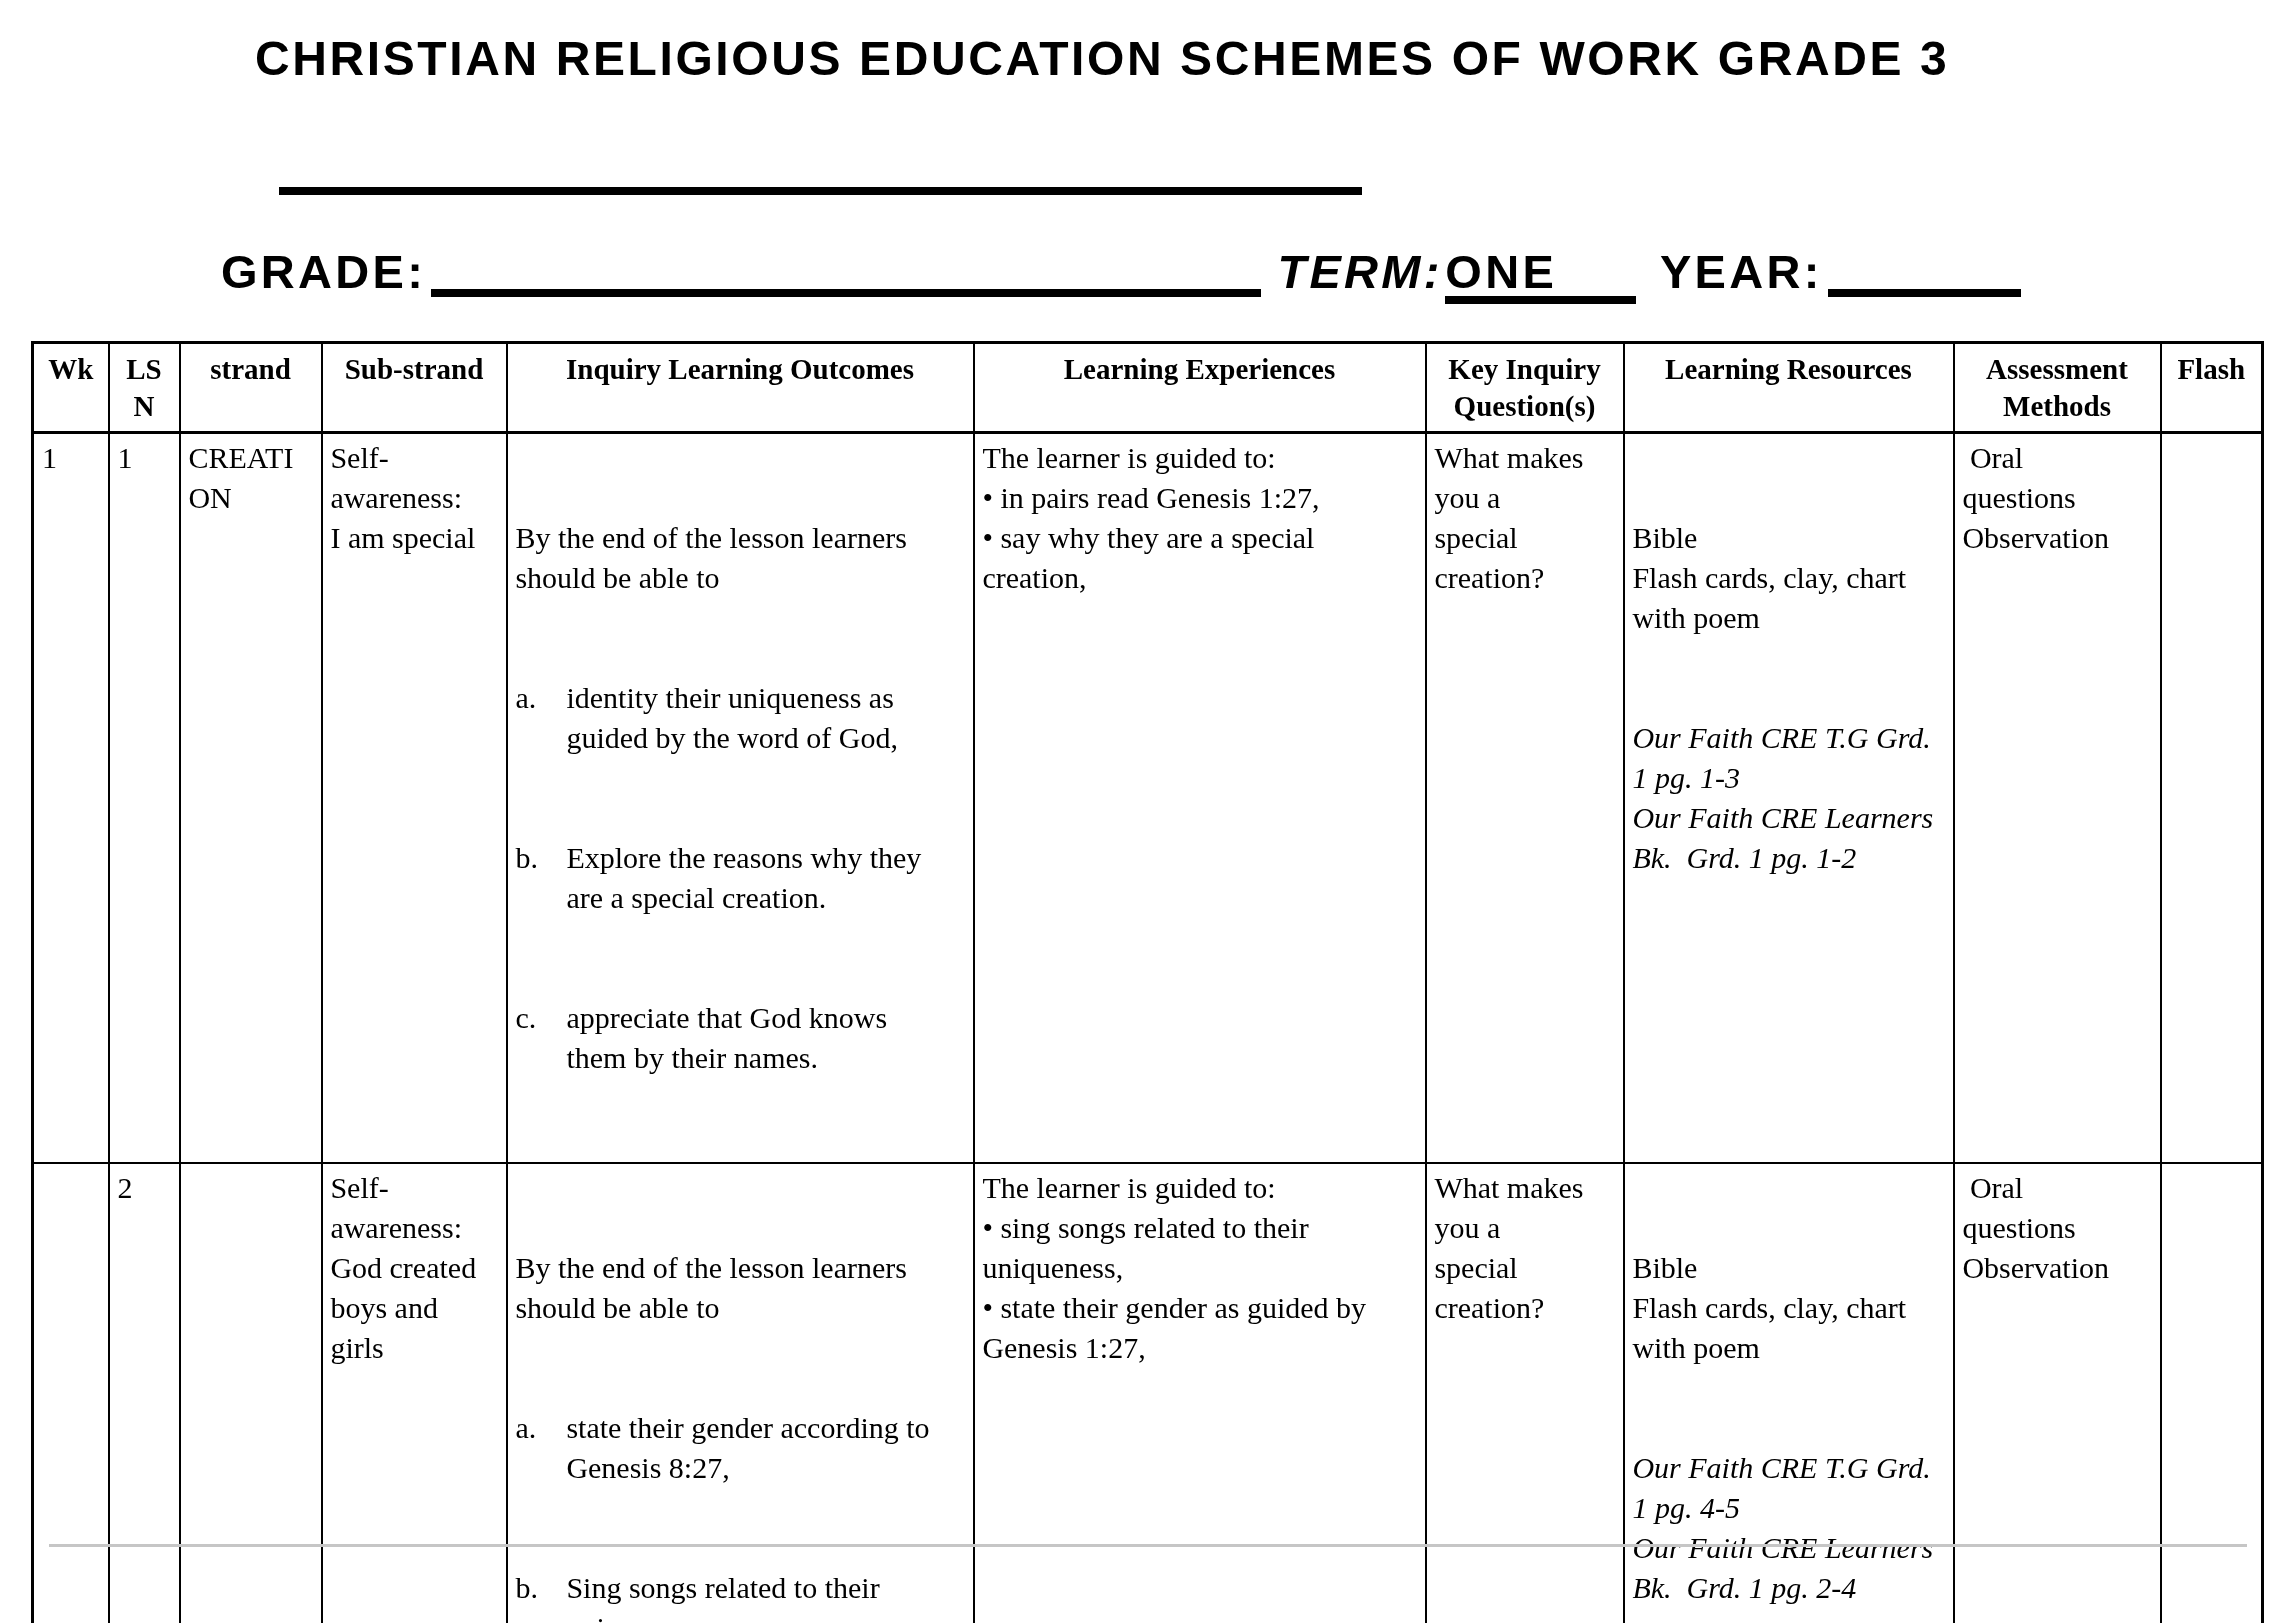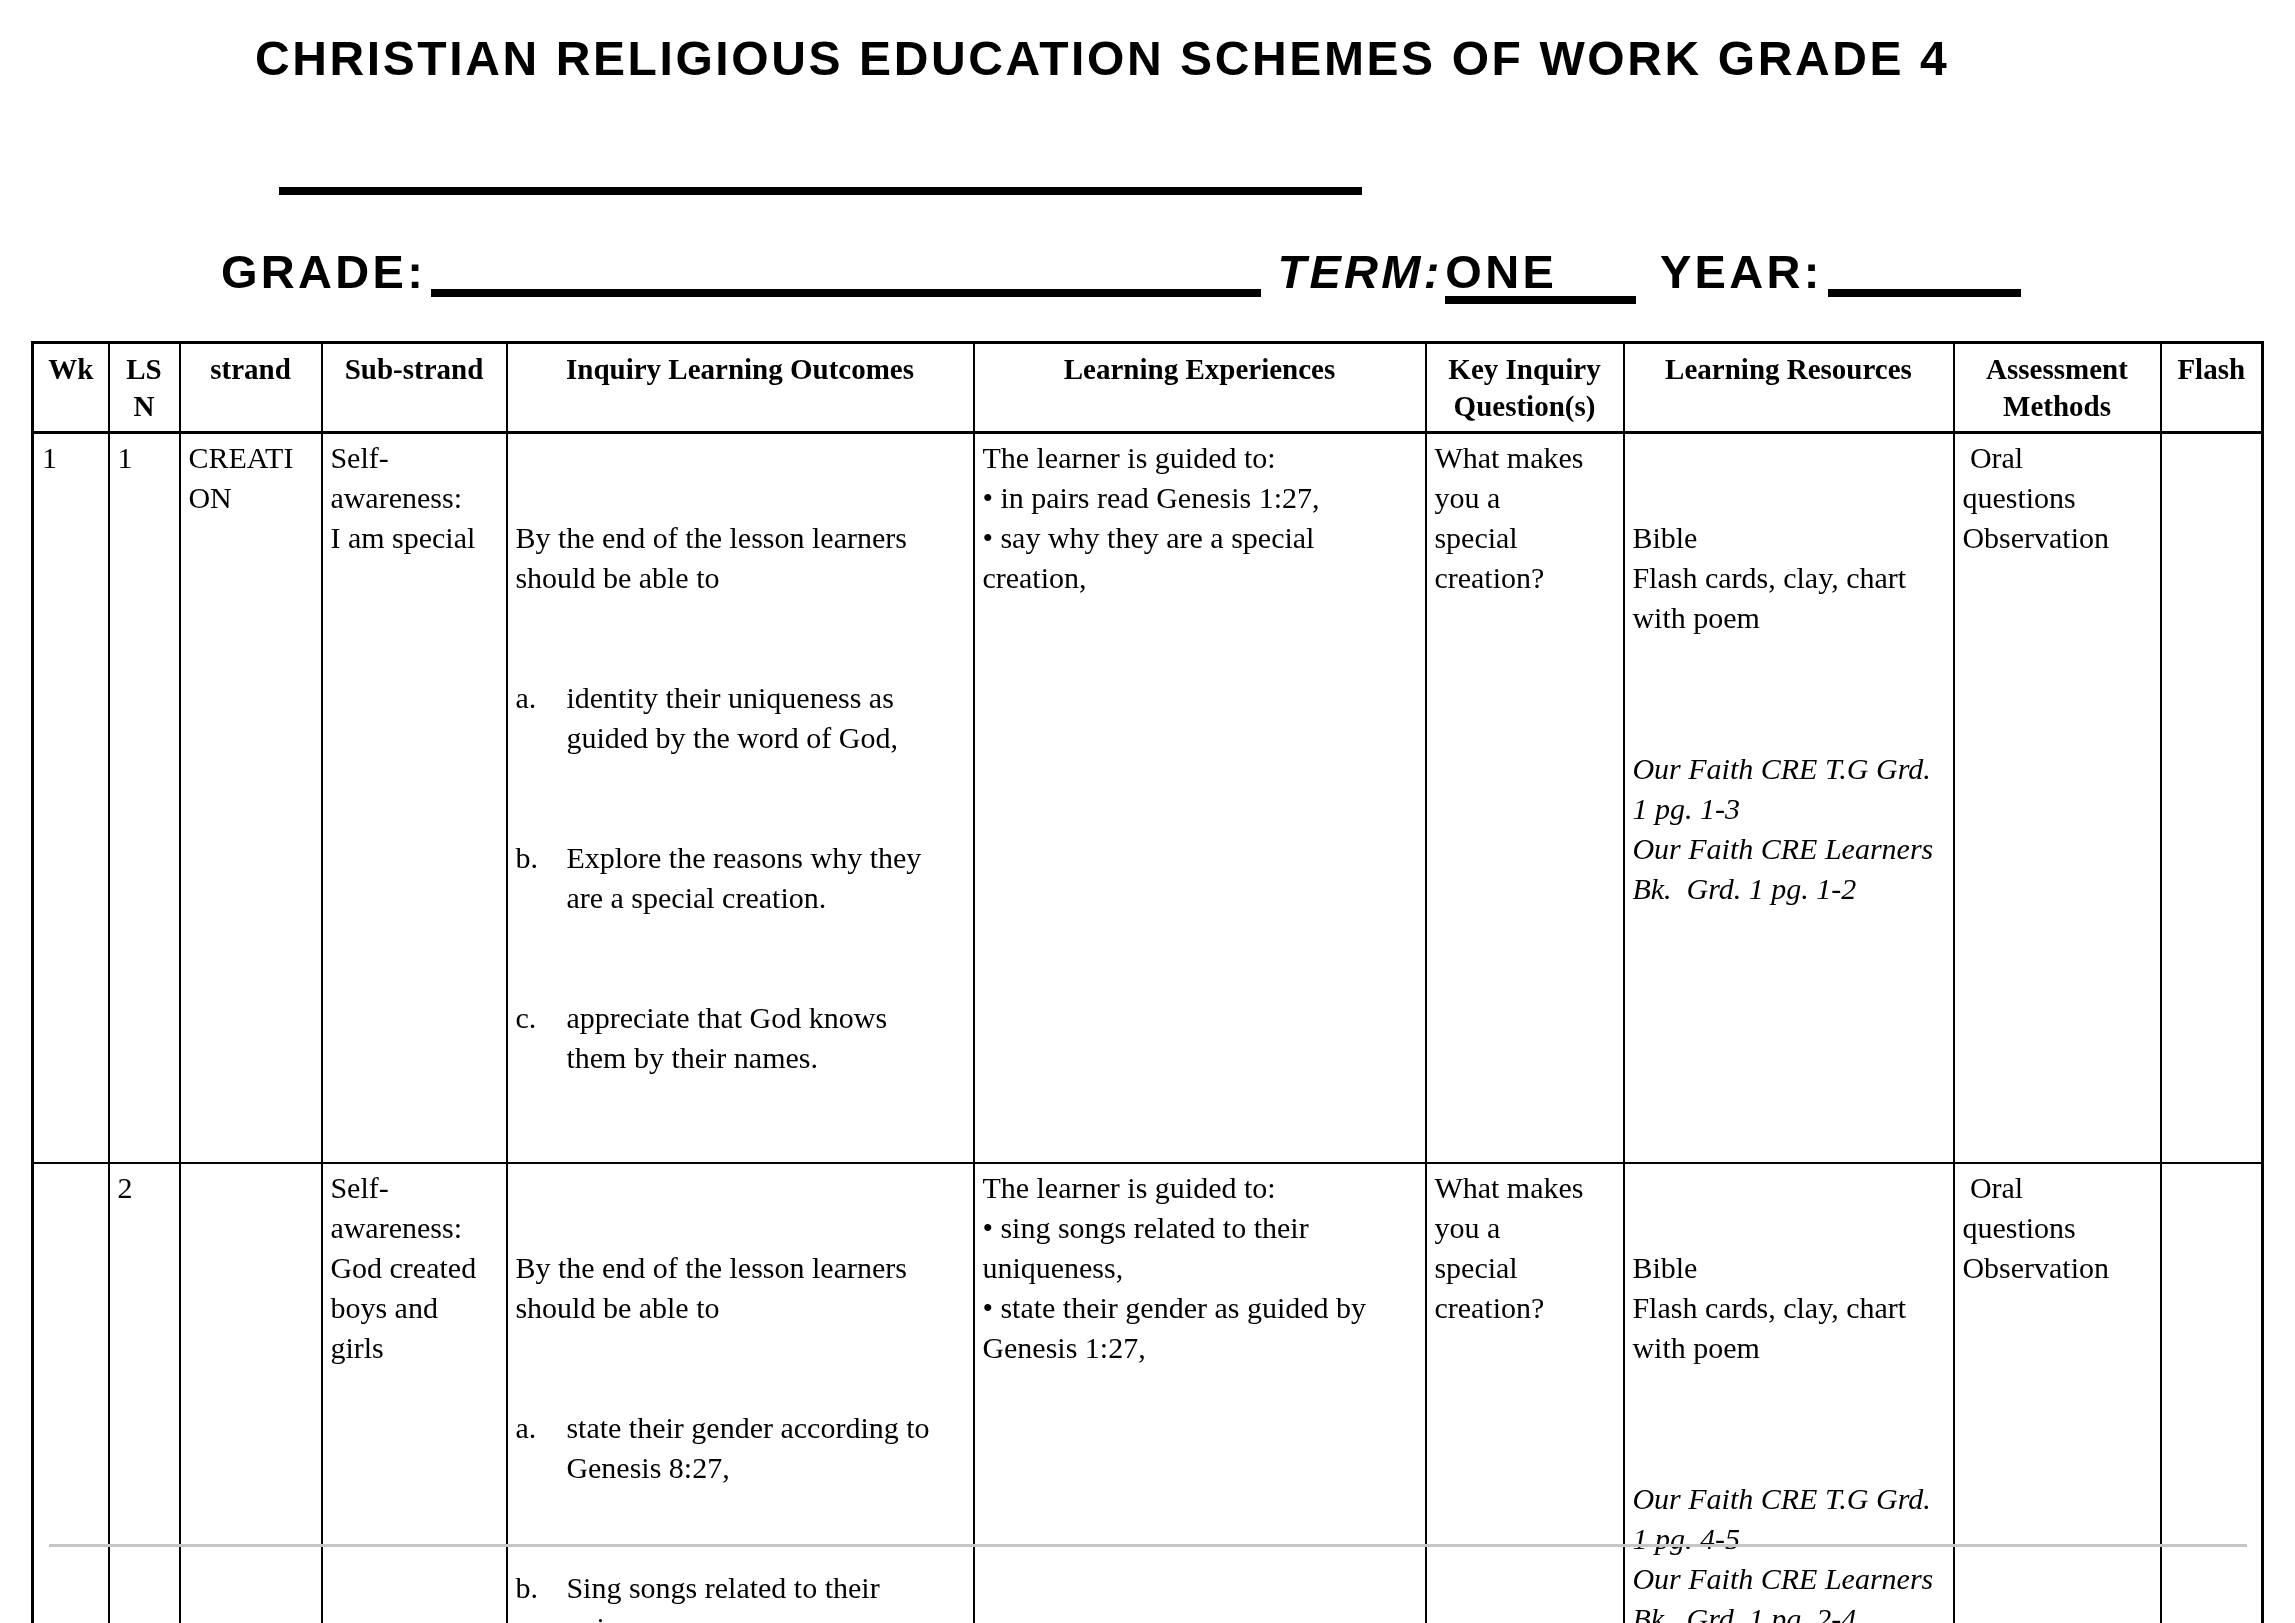--- a/index.html
+++ b/index.html
@@ -26,36 +26,36 @@
   .schemes th{font-size:29px;line-height:37px;font-weight:bold;text-align:center;
               padding:6.5px 3.9px;white-space:pre-wrap;}
   .schemes thead th{border-bottom-width:3.3px;}
   .schemes td{font-size:30px;line-height:40px;padding:3.9px 7.9px;white-space:pre-wrap;
               border-top-width:2.6px;}
   tr.h-header{height:85px;}
   tr.r1{height:324px;} tr.r2{height:335px;}
   .oi{display:flex;}
   .oi .om{flex:0 0 51px;}
   .oi .ot{flex:1;white-space:pre-wrap;}
-  .res-italic{font-style:italic;margin-top:31px;}
+  .res-italic{font-style:italic;}
 
   
   .footer-rule{position:absolute;left:49px;right:48px;top:1544px;height:2.6px;background:#c6c6c6;}
   .footer{position:absolute;left:51px;top:1650px;font-family:"Liberation Sans",sans-serif;
           font-size:29px;color:#000;}
   .footer .num{font-weight:bold;}
   .footer .sep{margin:0 9.2px;font-weight:normal;}
   .footer .plabel{color:#8a8a8a;letter-spacing:1.3px;}
 </style>
 </head>
 <body>
 
 <div class="page">
 
-  <div class="doc-head title">CHRISTIAN RELIGIOUS EDUCATION SCHEMES OF WORK GRADE 4</div>
+  <div class="doc-head title">CHRISTIAN RELIGIOUS EDUCATION SCHEMES OF WORK GRADE 3</div>
 
   <div class="doc-head line-teacher">
     <span class="uline u-teacher"></span>
   </div>
 
   <div class="doc-head line-school">
     <span>GRADE:</span><span class="uline u-school"></span><span class="term-label">TERM:</span><span class="u-one">ONE</span><span class="year-label">YEAR:</span><span class="uline u-year"></span>
   </div>
 
   <table class="schemes">

